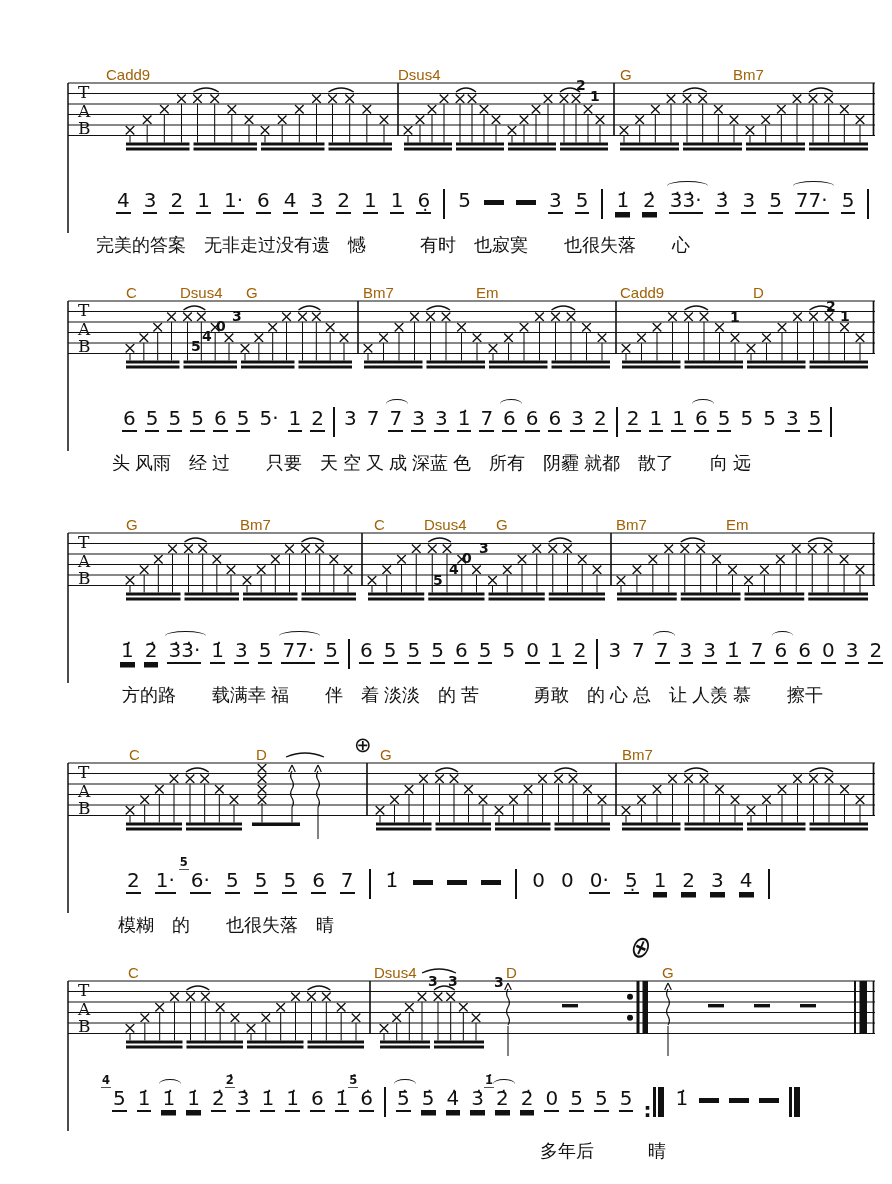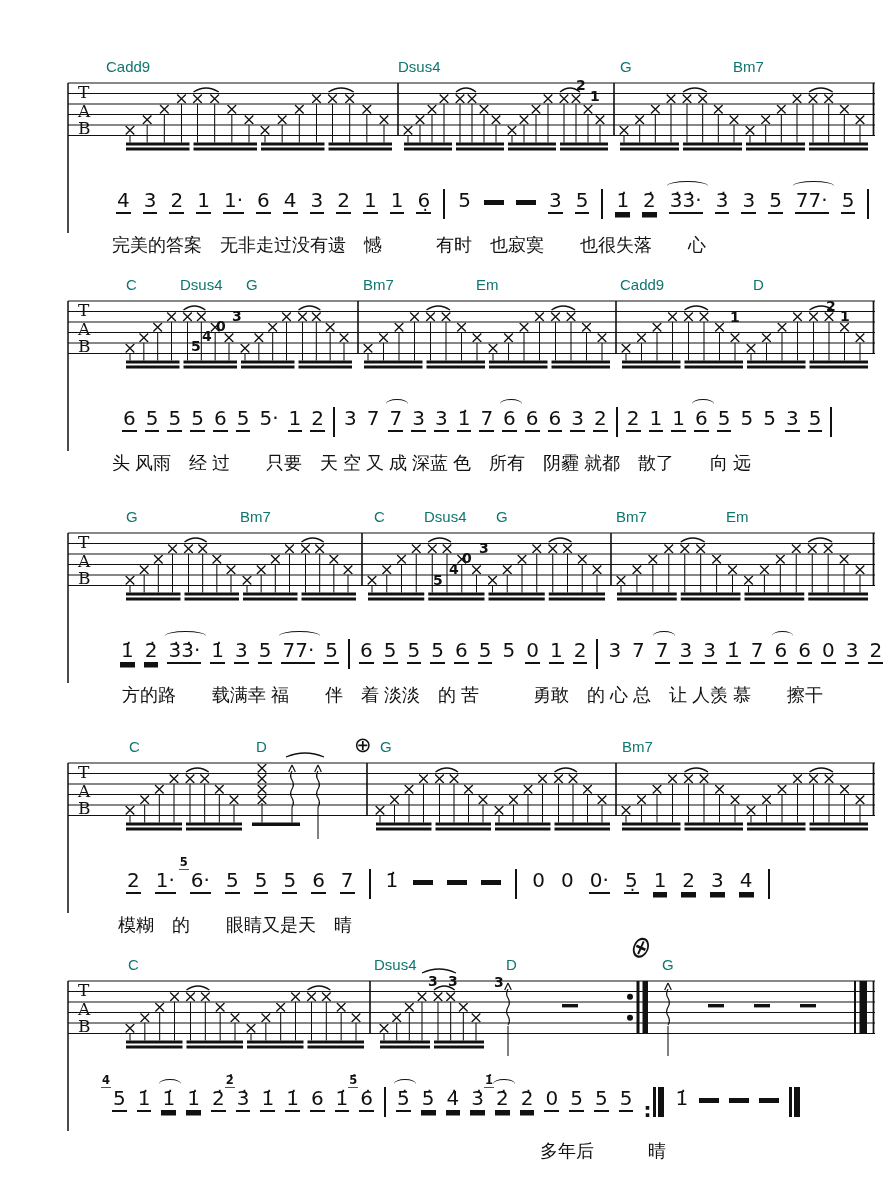--- a/index.html
+++ b/index.html
@@ -1,19 +1,19 @@
 <!DOCTYPE html>
 <html><head>
 <meta charset="utf-8">
 <style>
   html,body{margin:0;padding:0;background:#e8e8e8;}
   #page{position:relative;width:892px;height:1184px;background:#ffffff;overflow:hidden;
         font-family:"Liberation Sans",sans-serif;color:#111;}
   #tabsvg{position:absolute;left:0;top:0;}
-  .chord{position:absolute;font:15px "Liberation Sans",sans-serif;color:#0f766e;white-space:nowrap;}
+  .chord{position:absolute;font:15px "Liberation Sans",sans-serif;color:#a16207;white-space:nowrap;margin-top:8px;}
   .coda{position:absolute;font-size:21px;line-height:1;}
   .coda2{position:absolute;font-size:32px;line-height:1;transform:rotate(24deg) scaleX(.72);}
   .jianpu{position:absolute;display:flex;align-items:flex-start;white-space:nowrap;
           font-family:"DejaVu Sans",sans-serif;font-weight:500;font-size:20px;color:#111;}
   .g0{gap:12px}.g1{gap:8px}.g2{gap:9px}.g3{gap:14px}.g4{gap:10px}
   .num{position:relative;line-height:1.15;padding:0 1px;}
   .u1{border-bottom:2px solid #111;}
   .u2{border-bottom:2px solid #111;box-shadow:0 3.5px 0 0 #111;}
   .tieArc::before{content:"";position:absolute;left:-2px;right:-5px;top:-8px;height:9px;
           border-top:1.6px solid #111;border-radius:50% 50% 0 0;}
@@ -713,21 +713,21 @@
         <span class="num u2">1̇</span>
         <span class="num u2">2̇</span>
         <span class="num u1 tieArc">3̇3̇·</span>
         <span class="num u1">3̇</span>
         <span class="num u1">3</span>
         <span class="num u1">5</span>
         <span class="num u1 tieArc">77·</span>
         <span class="num u1">5</span>
         <span class="bar"></span>
       </div>
-      <div class="lyrics" style="left: 112px; top: 233px;">完美的答案　无非走过没有遗　憾　　　有时　也寂寞　　也很失落　　心</div>
+      <div class="lyrics" style="left: 96px; top: 233px;">完美的答案　无非走过没有遗　憾　　　有时　也寂寞　　也很失落　　心</div>
       <div class="chord" style="left: 126px; top: 276px;">C</div>
       <div class="chord" style="left: 180px; top: 276px;">Dsus4</div>
       <div class="chord" style="left: 246px; top: 276px;">G</div>
       <div class="chord" style="left: 363px; top: 276px;">Bm7</div>
       <div class="chord" style="left: 476px; top: 276px;">Em</div>
       <div class="chord" style="left: 620px; top: 276px;">Cadd9</div>
       <div class="chord" style="left: 753px; top: 276px;">D</div>
       <div class="jianpu g1" style="left: 122px; top: 407px;">
         <span class="num u1">6</span>
         <span class="num u1">5</span>
@@ -829,21 +829,21 @@
         <span class="num">0</span>
         <span class="num">0</span>
         <span class="num u1">0·</span>
         <span class="num u1">5̣</span>
         <span class="num u2">1</span>
         <span class="num u2">2</span>
         <span class="num u2">3</span>
         <span class="num u2">4</span>
         <span class="bar"></span>
       </div>
-      <div class="lyrics" style="left: 118px; top: 913px;">模糊　的　　眼睛又是天　晴</div>
+      <div class="lyrics" style="left: 118px; top: 913px;">模糊　的　　也很失落　晴</div>
       <div class="chord" style="left: 128px; top: 956px;">C</div>
       <div class="chord" style="left: 374px; top: 956px;">Dsus4</div>
       <div class="chord" style="left: 506px; top: 956px;">D</div>
       <div class="coda2" style="left: 628px; top: 931px;">⊕</div>
       <div class="chord" style="left: 662px; top: 956px;">G</div>
       <div class="jianpu g4" style="left: 112px; top: 1087px;">
         <span class="num u1">5<span class="grace">4</span></span>
         <span class="num u1">1̇</span>
         <span class="num u2 tieArc">1̇</span>
         <span class="num u2">1̇</span>

